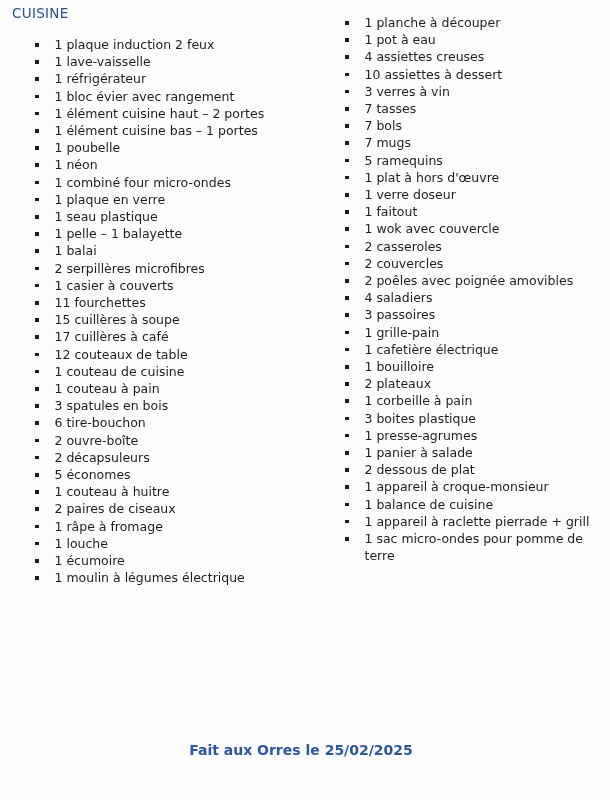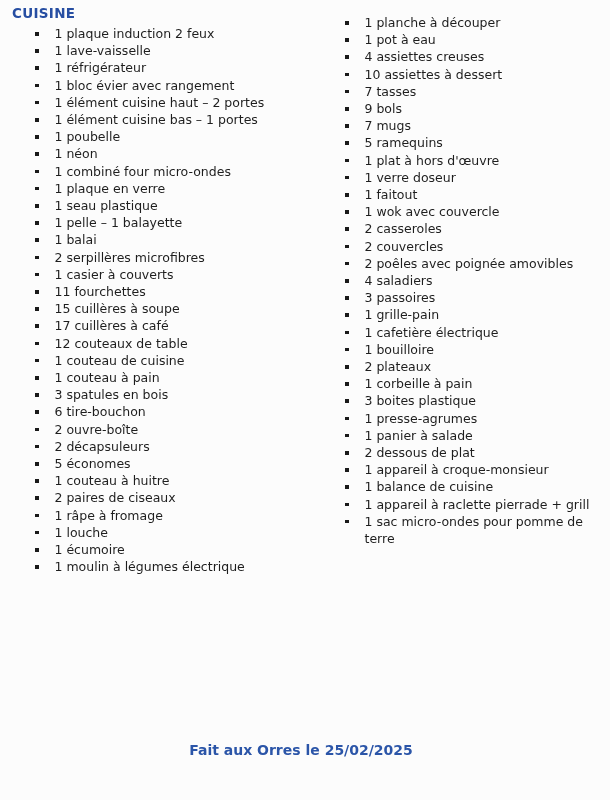--- a/index.html
+++ b/index.html
@@ -31,32 +31,32 @@
   }
   .col-left {
     flex: 0 0 305px;
   }
   .col-right {
     flex: 0 0 305px;
   }
   .doc-title {
     margin: 0 0 0 12px;
     font-size: 13.5px;
-    font-weight: bold;
+    font-weight: normal;
     line-height: 18px;
     color: var(--title-blue, #274ea2);
     letter-spacing: 0.3px;
   }
   ul.item-list {
     list-style: none;
     margin: 0;
     padding: 0;
   }
   .col-left ul.item-list {
-    margin-top: 3px;
+    margin-top: 14px;
     padding-left: 35px;
   }
   .col-right ul.item-list {
     margin-top: 10px;
     padding-left: 40px;
   }
   ul.item-list li {
     display: flex;
     align-items: flex-start;
   }
@@ -241,25 +241,29 @@
           <li>
             <span class="bullet" style="background: rgb(26, 26, 26);"></span>
             <span class="item-text">4 assiettes creuses</span>
           </li>
           <li>
             <span class="bullet" style="background: rgb(26, 26, 26);"></span>
             <span class="item-text">10 assiettes à dessert</span>
           </li>
           <li>
             <span class="bullet" style="background: rgb(26, 26, 26);"></span>
+            <span class="item-text">3 verres à vin</span>
+          </li>
+          <li>
+            <span class="bullet" style="background: rgb(26, 26, 26);"></span>
             <span class="item-text">7 tasses</span>
           </li>
           <li>
             <span class="bullet" style="background: rgb(26, 26, 26);"></span>
-            <span class="item-text">9 bols</span>
+            <span class="item-text">7 bols</span>
           </li>
           <li>
             <span class="bullet" style="background: rgb(26, 26, 26);"></span>
             <span class="item-text">7 mugs</span>
           </li>
           <li>
             <span class="bullet" style="background: rgb(26, 26, 26);"></span>
             <span class="item-text">5 ramequins</span>
           </li>
           <li>

